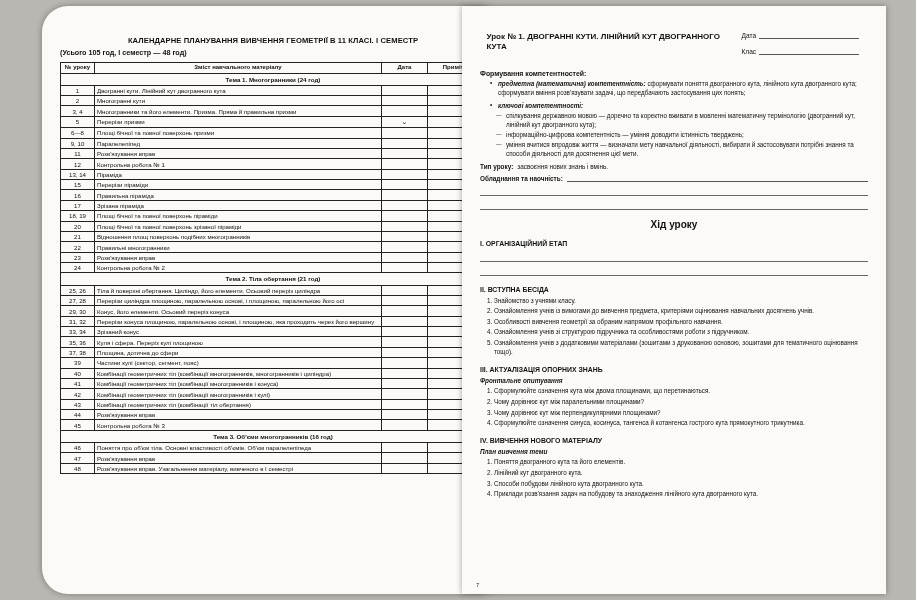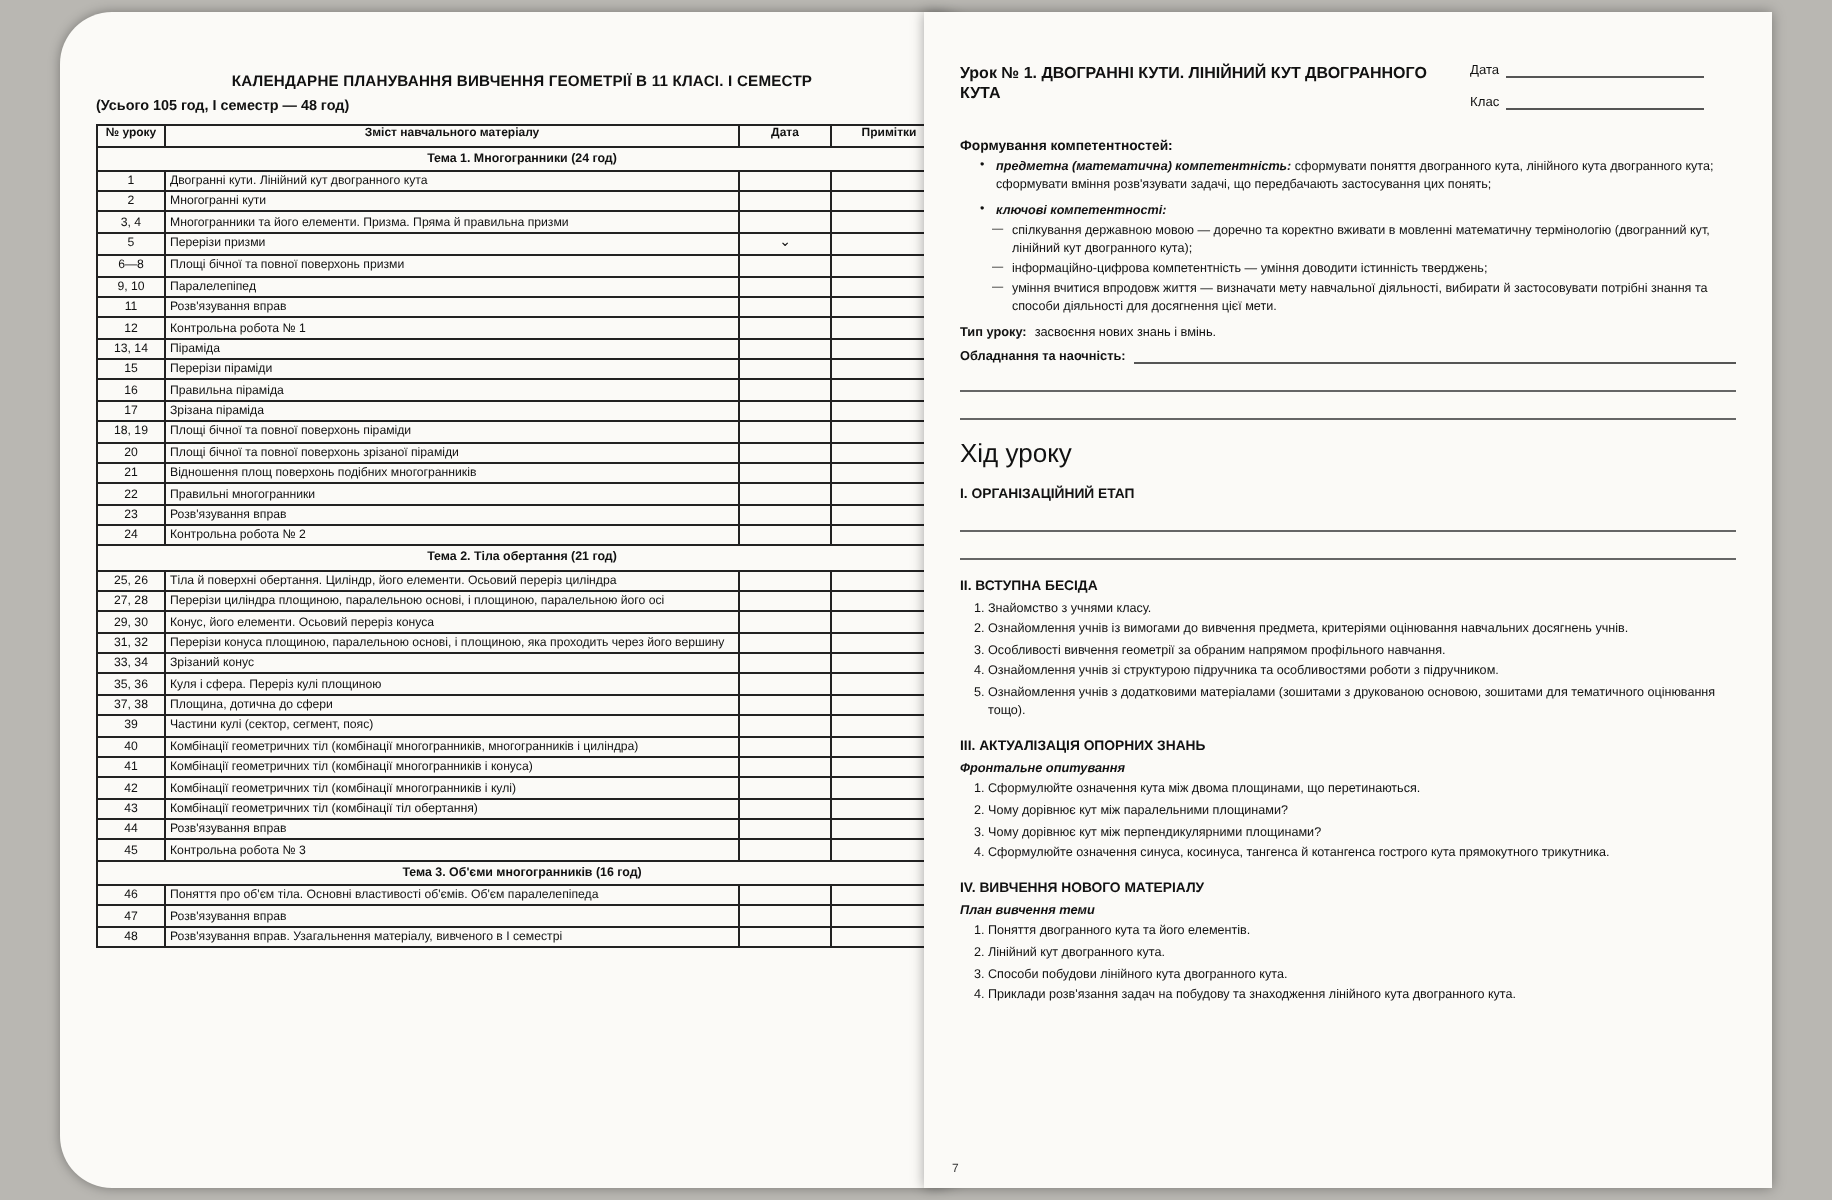--- a/index.html
+++ b/index.html
@@ -7,21 +7,21 @@
     width:916px;height:600px;overflow:hidden;
     background:#b9b7b2;
     font-family:"Liberation Sans", sans-serif;
     color:#111;
   }
   .spread{position:relative;width:916px;height:600px;}
   .page{
     position:absolute;top:6px;height:588px;background:#fbfaf7;
     box-shadow:0 0 6px rgba(0,0,0,.35);
   }
-  .page.left{left:30px;width:462px;border-radius:26px;}
+  .page.left{left:42px;width:462px;border-radius:26px;}
   .page.right{left:462px;width:424px;}
   .gutter{
     position:absolute;left:440px;top:6px;width:24px;height:588px;
     background:linear-gradient(to right,#cfcdc7,#e8e6e1 35%,#ffffff 50%,#e8e6e1 65%,#cfcdc7);
   }
   .inner{position:absolute;inset:0;padding:24px 18px 10px 18px;box-sizing:border-box;}
 
   
   .doc-title{
     font-size:7.6px;font-weight:bold;text-align:center;line-height:1.35;
@@ -40,41 +40,41 @@
   .c-cont{}
   .c-date{width:46px;}
   .c-note{width:58px;}
   td.center{text-align:center;}
   tr.section td{
     text-align:center;font-weight:bold;font-size:6.2px;padding:2px;
   }
   .tick{font-size:7px;}
 
   
-  .r-head{display:flex;justify-content:flex-start;align-items:flex-start;}
+  .r-head{display:flex;justify-content:center;align-items:flex-start;}
   .les-title{
     font-size:8px;font-weight:bold;width:255px;line-height:1.3;margin-top:2px;
   }
   .datebox{width:120px;font-size:6.6px;}
   .datebox .row{display:flex;align-items:flex-end;margin-bottom:7px;}
   .datebox .row span{white-space:nowrap;margin-right:3px;}
   .line{flex:1;border-bottom:.7px solid #555;height:8px;}
   .sec-h{font-size:6.9px;font-weight:bold;margin:10px 0 3px 0;}
   .blk{font-size:6.3px;line-height:1.42;}
   ul.bul{margin:2px 0 4px 10px;padding:0;list-style:none;}
   ul.bul>li{position:relative;padding-left:8px;margin-bottom:4px;}
   ul.bul>li:before{content:"•";position:absolute;left:0;top:-1px;}
   ul.dash{margin:1px 0 0 0;padding:0;list-style:none;}
   ul.dash>li{position:relative;padding-left:8px;margin-bottom:1px;}
   ul.dash>li:before{content:"—";position:absolute;left:-2px;top:0;font-size:5.6px;}
   .bi{font-weight:bold;font-style:italic;}
   .ruled{border-bottom:.7px solid #666;height:11px;margin-top:2px;}
   .labelline{font-size:6.4px;display:flex;align-items:flex-end;}
   .labelline b{font-weight:bold;white-space:nowrap;margin-right:4px;}
-  .center-h{text-align:left;font-size:13px;font-weight:normal;margin:9px 0 6px 0;}
+  .center-h{text-align:center;font-size:10px;font-weight:bold;margin:9px 0 6px 0;}
   ol.num{margin:2px 0 2px 14px;padding:0;font-size:6.3px;line-height:1.45;}
   ol.num li{margin-bottom:1.5px;}
   .sub-it{font-size:6.4px;font-style:italic;font-weight:bold;margin:4px 0 2px 0;}
   .pnum{position:absolute;bottom:6px;font-size:6px;color:#333;}
   .pnum.l{right:14px;}
   .pnum.r{left:14px;}
 </style>
 </head>
 <body>
 

